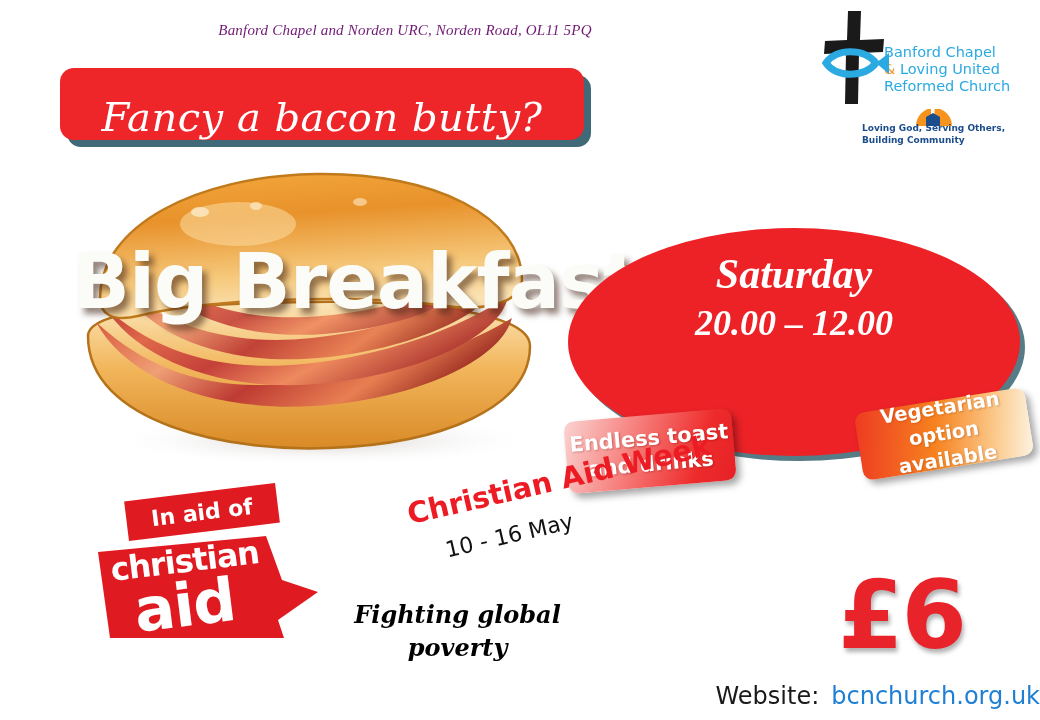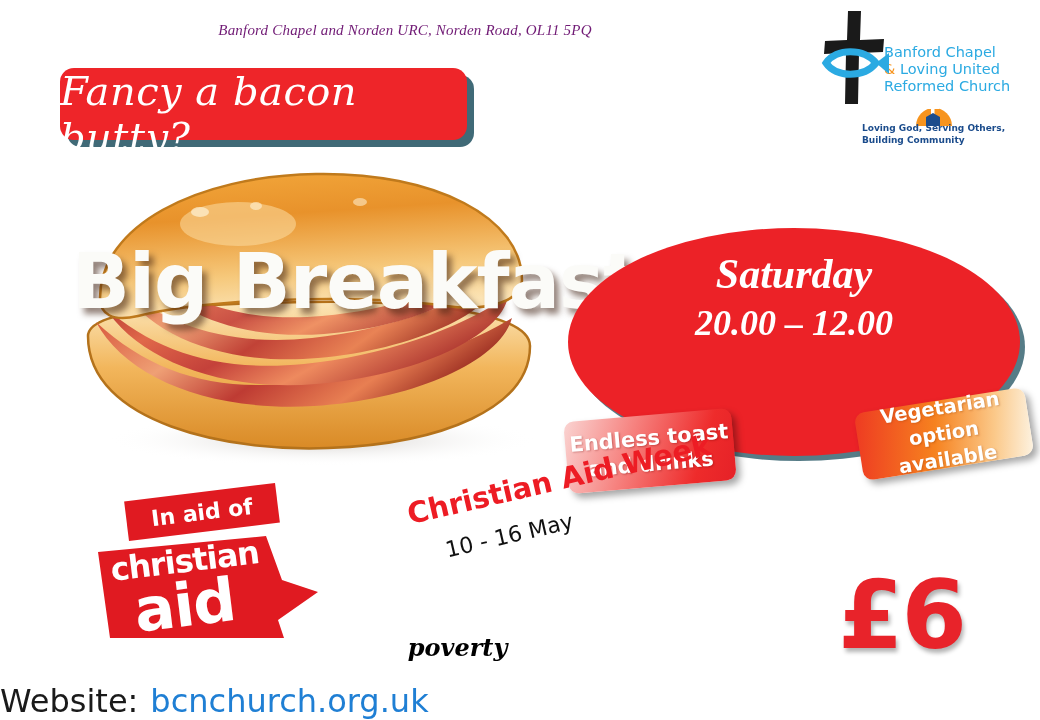--- a/index.html
+++ b/index.html
@@ -66,26 +66,26 @@
     font-size: 9px;
     line-height: 12px;
     color: #1B4C8C;
     font-weight: bold;
   }
 
   
   .banner-fancy {
     position: absolute;
     left: 60px; top: 68px;
-    width: 407px; height: 72px;
+    width: 524px; height: 72px;
     background: #EE2529;
     border-radius: 14px;
     box-shadow: 7px 7px 0 rgba(30,80,95,0.85);
     display: flex;
-    align-items: flex-start;
+    align-items: flex-end;
     justify-content: center;
   }
   .banner-fancy span {
     font-family: "DejaVu Serif", serif;
     font-style: italic;
     font-size: 40px;
     color: #ffffff;
     letter-spacing: 0.5px;
   }
 
@@ -256,23 +256,23 @@
     color: #E8232A;
     text-shadow: 2px 4px 4px rgba(0,0,0,0.3);
     letter-spacing: -2px;
   }
 
   
   .website {
     position: absolute;
     left: 0; top: 682px;
     width: 1040px;
-    text-align: left;
-    font-family: "DejaVu Sans", sans-serif;
-    font-size: 32px;
+    text-align: right;
+    font-family: "DejaVu Sans", sans-serif;
+    font-size: 24px;
     color: #1a1a1a;
   }
   .website a {
     color: #1F7FD4;
     text-decoration: none;
     margin-left: 12px;
   }
 </style>
 </head>
 <body>
@@ -388,21 +388,21 @@
     <div class="ca-word">
       <span class="ca-christian">christian</span>
       <span class="ca-aid">aid</span>
     </div>
   </div>
 
   <div class="caw">Christian Aid Week</div>
   <div class="caw-dates">10 - 16 May</div>
 
   <div class="fgp">
-    <br>
+    <span>Fighting global</span><br>
     <span>poverty</span>
   </div>
 
   <div class="price">£6</div>
 
   <div class="website">
     <span>Website:</span><a href="#">bcnchurch.org.uk</a>
   </div>
 
 </div>

